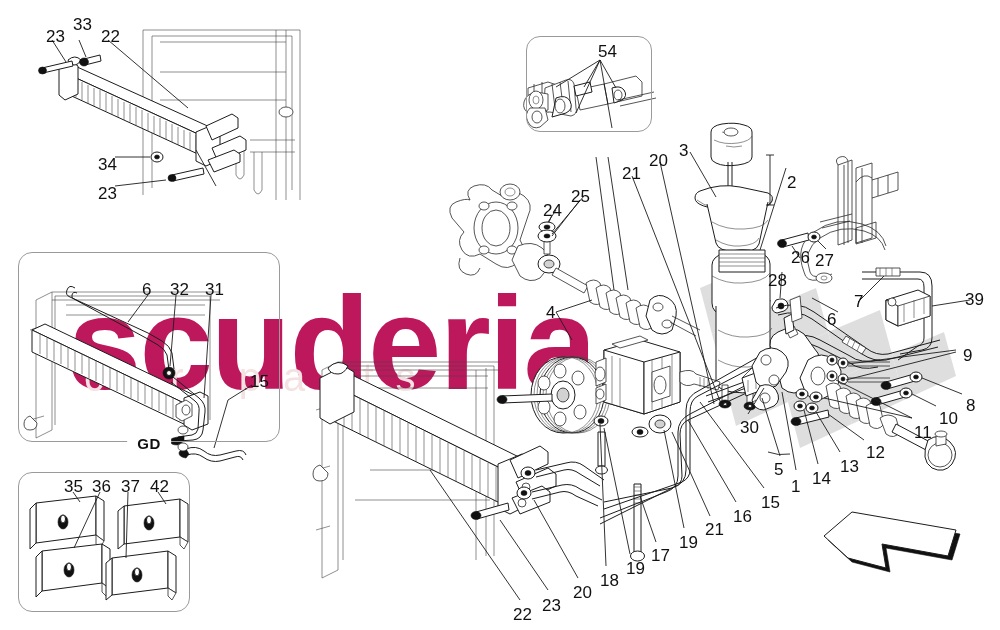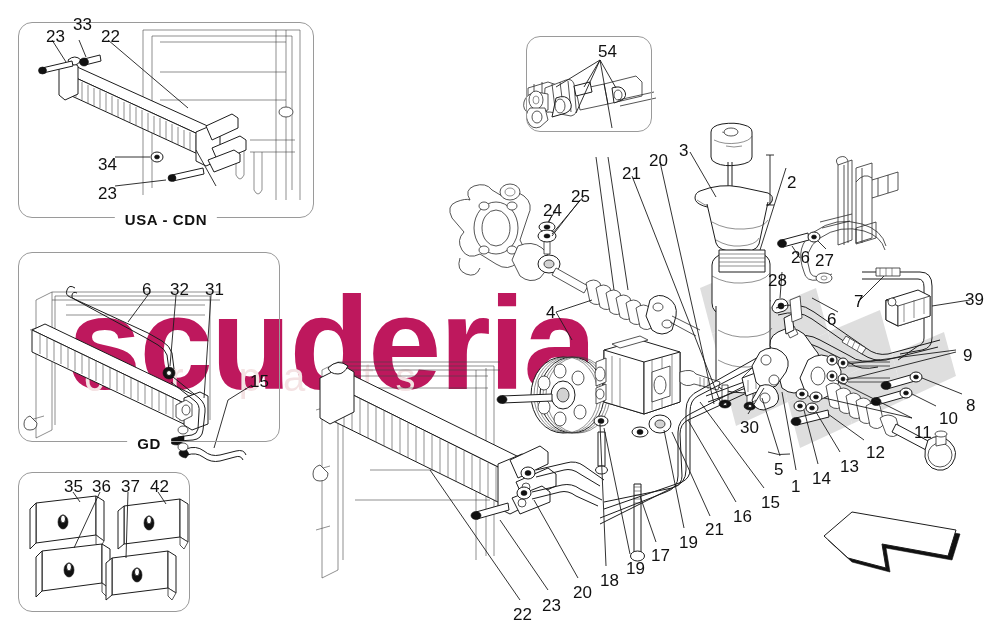--- a/index.html
+++ b/index.html
@@ -733,23 +733,20 @@
       <path class="leader" d="M548,590 L500,520"></path>
       <path class="leader" d="M520,600 L430,470"></path>
     </g>
 
     <g>
       <path class="fillk" d="M856,516 L960,534 L952,560 L886,548 L890,572 L852,562 L828,540 Z"></path>
       <path class="fillw" d="M852,512 L956,530 L948,556 L882,544 L886,568 L848,558 L824,536 Z"></path>
     </g>
   </svg>
 
-  <div class="panel" id="panel-usa" style="left:18px; top:22px; width:296px; height:196px;">
-    <div class="panel-caption">USA - CDN</div>
-  </div>
 
   <div class="panel" id="panel-gd" style="left:18px; top:252px; width:262px; height:190px;">
     <div class="panel-caption">GD</div>
   </div>
 
   <div class="panel" id="panel-clips" style="left:18px; top:472px; width:172px; height:140px;"></div>
 
   <div class="panel" id="panel-detail" style="left:526px; top:36px; width:126px; height:96px;"></div>
 
   <div id="callout-layer">

